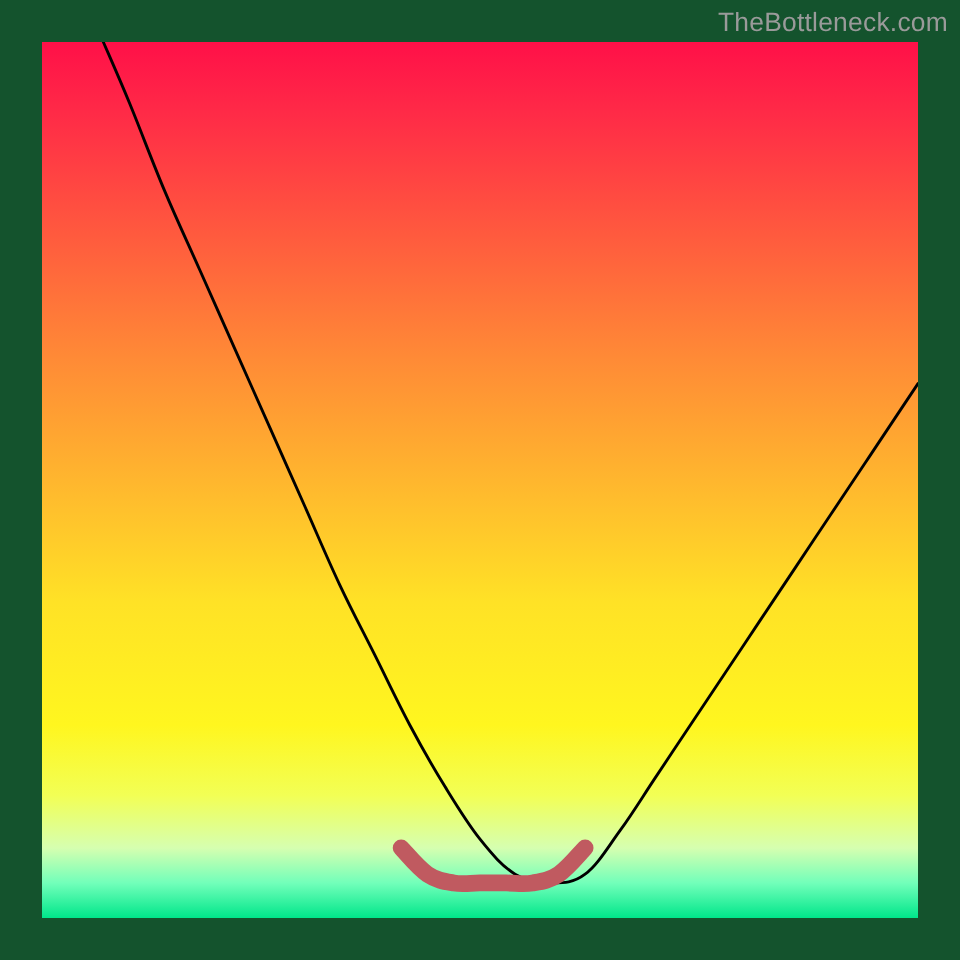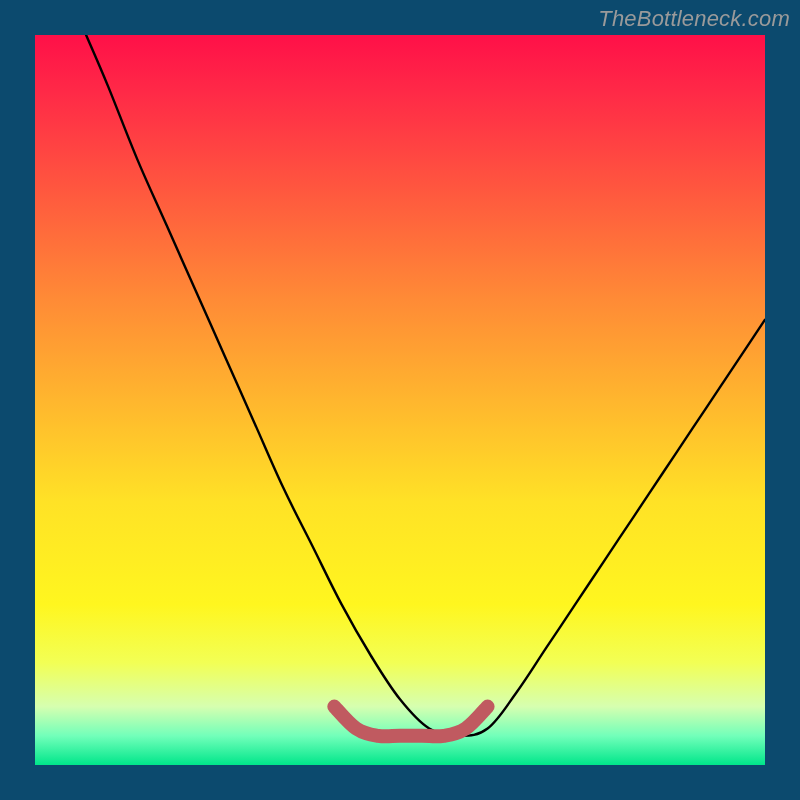--- a/index.html
+++ b/index.html
@@ -10,22 +10,21 @@
     background: #000;
     font-family: Arial, Helvetica, sans-serif;
     overflow: hidden;
   }
   .frame {
     position: absolute;
     left: 0;
     top: 0;
     width: 800px;
     height: 800px;
-    background: #0c4a6e;
-    font-style: italic;
+    background: #14532d;
   }
   .plot {
     position: absolute;
     left: 35px;
     top: 35px;
     width: 730px;
     height: 730px;
     background: linear-gradient(
       to bottom,
       #ff1048 0%,

